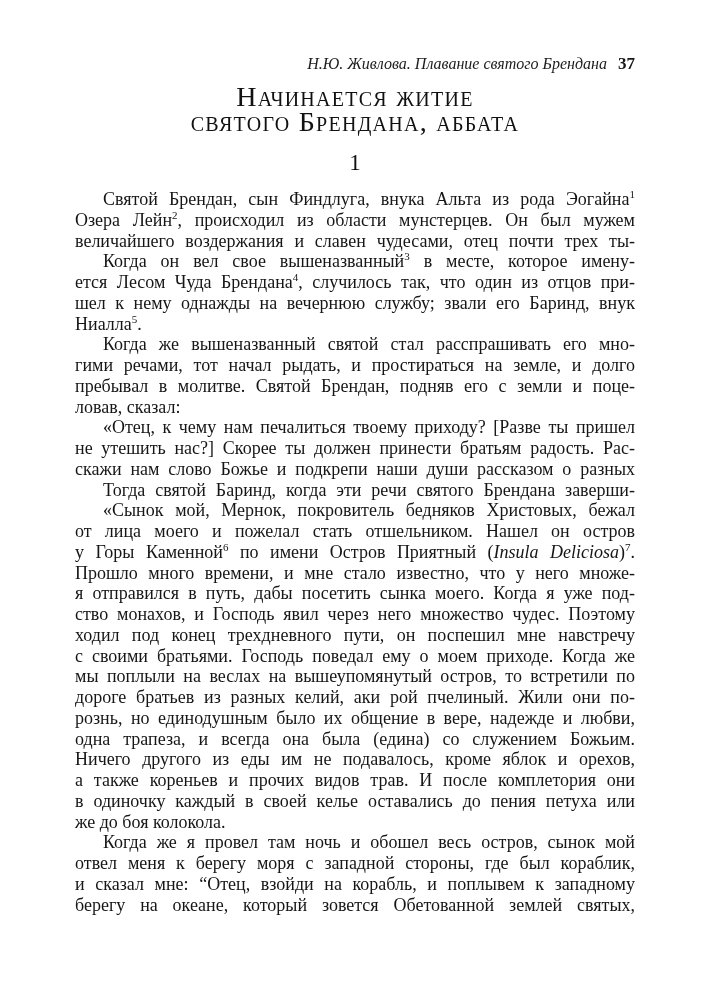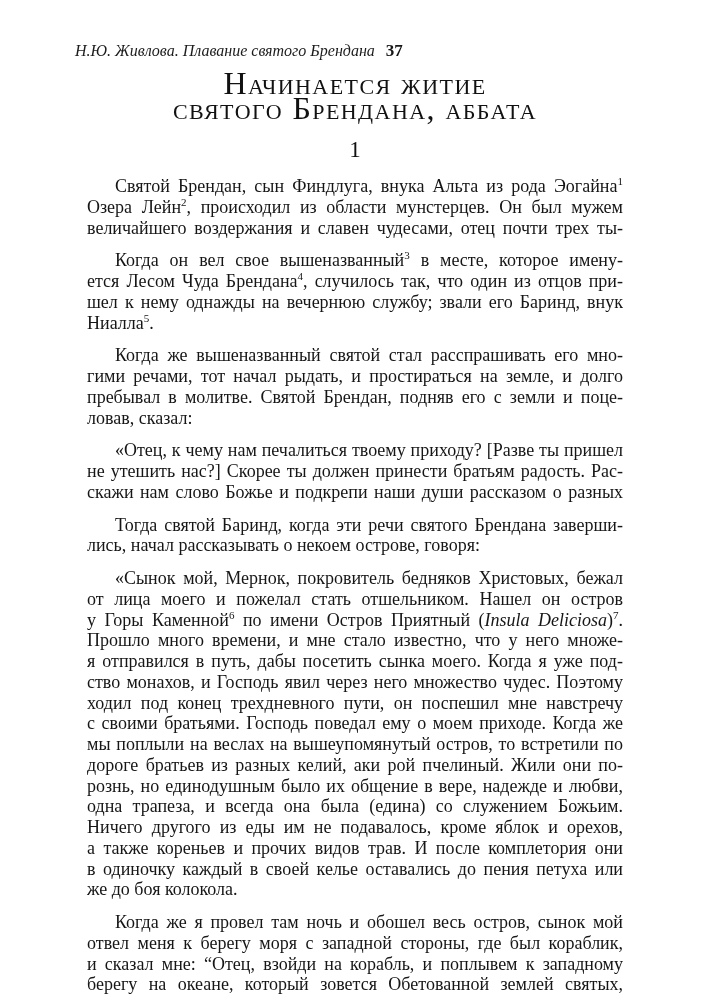--- a/index.html
+++ b/index.html
@@ -10,56 +10,57 @@
     overflow:hidden;
     font-family:"Liberation Serif","DejaVu Serif",serif;
     color:#161616;
   }
   .content{
     position:absolute;
     left:75px;top:0;
     width:560px;
   }
   .running-head{
-    margin-top:41px;
+    margin-top:54px;
+    text-align:right;
     font-size:16px;
     line-height:20px;
     white-space:nowrap;
   }
   .running-title{
     font-style:italic;
     color:#1c1c1c;
   }
   .folio{
     font-weight:bold;
     font-style:normal;
     font-size:17px;
     margin-left:11px;
   }
   .chapter-title{
     margin-top:10px;
     text-align:center;
     font-variant:small-caps;
-    font-size:32px;
+    font-size:28px;
     line-height:25px;
     letter-spacing:0.045em;
     color:#111;
   }
   .chapter-number{
     margin-top:17px;
     text-align:center;
     font-size:23px;
     line-height:24px;
     color:#111;
   }
   .body-text{
     margin-top:14px;
     font-size:18px;
   }
-  .para{margin:12px;padding:0;}
+  .para{margin:0;padding:0;}
   .line{
     text-align:justify;
     text-align-last:justify;
     line-height:20.75px;
     height:20.75px;
     white-space:normal;
     overflow:visible;
   }
   .line.end{
     text-align-last:left;
@@ -109,21 +110,20 @@
           <div class="line"><span>пребывал в молитве. Святой Брендан, подняв его с земли и поце-</span></div>
           <div class="line end"><span>ловав, сказал:</span></div>
         </div>
         <div class="para">
           <div class="line indent"><span>«Отец, к чему нам печалиться твоему приходу? [Разве ты пришел</span></div>
           <div class="line"><span>не утешить нас?] Скорее ты должен принести братьям радость. Рас-</span></div>
           <div class="line"><span>скажи нам слово Божье и подкрепи наши души рассказом о разных</span></div>
         </div>
         <div class="para">
           <div class="line indent"><span>Тогда святой Баринд, когда эти речи святого Брендана заверши-</span></div>
-          <div class="line end"><span>лись, начал рассказывать о некоем острове, говоря:</span></div>
         </div>
         <div class="para">
           <div class="line indent"><span>«Сынок мой, Мернок, покровитель бедняков Христовых, бежал</span></div>
           <div class="line"><span>от лица моего и пожелал стать отшельником. Нашел он остров</span></div>
           <div class="line"><span>у Горы Каменной</span><sup>6</sup><span> по имени Остров Приятный (</span><span class="it">Insula Deliciosa</span><span>)</span><sup>7</sup><span>.</span></div>
           <div class="line"><span>Прошло много времени, и мне стало известно, что у него множе-</span></div>
           <div class="line"><span>я отправился в путь, дабы посетить сынка моего. Когда я уже под-</span></div>
           <div class="line"><span>ство монахов, и Господь явил через него множество чудес. Поэтому</span></div>
           <div class="line"><span>ходил под конец трехдневного пути, он поспешил мне навстречу</span></div>
           <div class="line"><span>с своими братьями. Господь поведал ему о моем приходе. Когда же</span></div>

